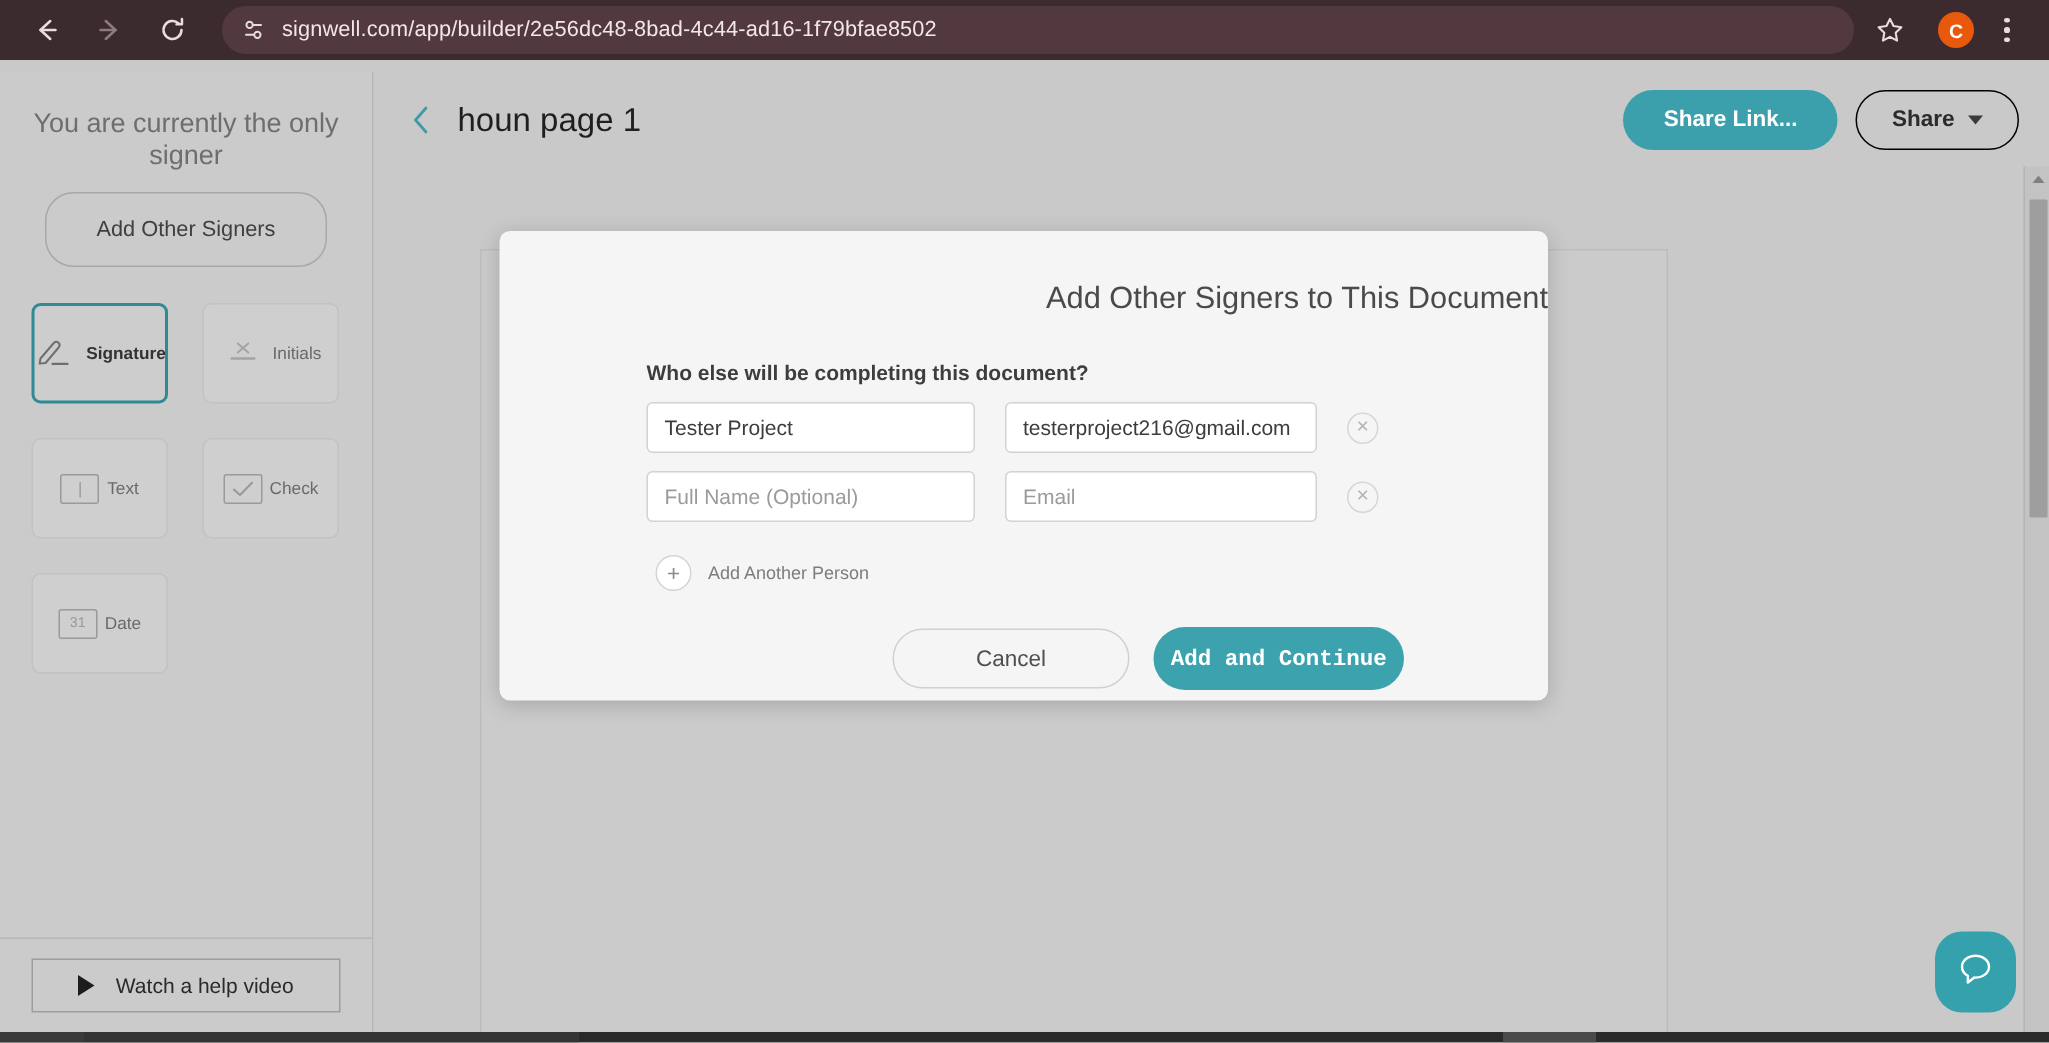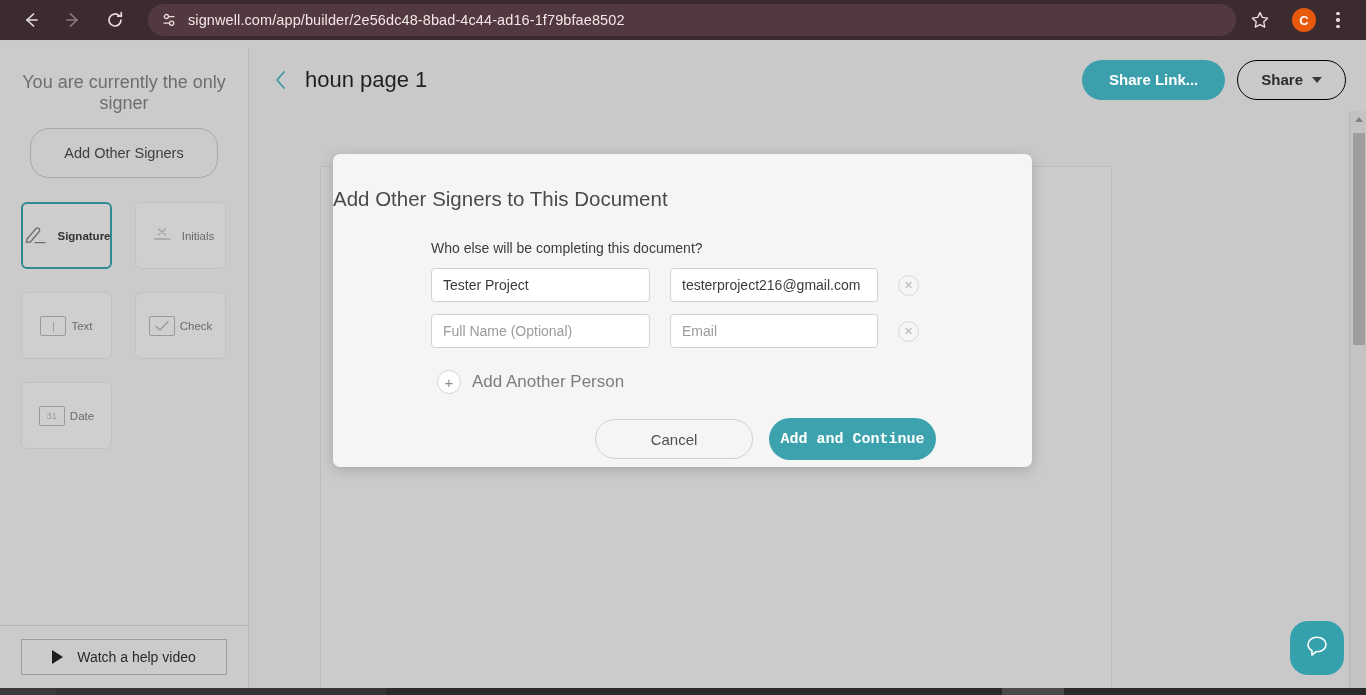--- a/index.html
+++ b/index.html
@@ -148,25 +148,25 @@
     background: #9e9e9e; border-radius: 1px; cursor: pointer;
   }
 
   
   .modal {
     position: absolute; left: 333px; top: 106px; width: 699px; height: 313px;
     background: #f5f5f5; border-radius: 7px;
     box-shadow: 0 3px 14px rgba(0,0,0,.18);
   }
   .modal-title {
-    text-align: left; font-size: 20.5px; color: #4a4a4a;
+    text-align: right; font-size: 20.5px; color: #4a4a4a;
     padding-top: 33px; font-weight: normal;
   }
   .modal-question {
-    font-size: 14px; color: #3d3d3d; font-weight: normal;
+    font-size: 14px; color: #3d3d3d; font-weight: bold;
     margin: 29px 0 0 98px;
   }
   .signer-row { display: flex; align-items: center; gap: 20px; margin: 12px 0 0 98px; }
   .field {
     height: 34px; border: 1px solid #d2d2d2; border-radius: 4px;
     background: #fff; color: #3c3c3c; font-size: 14px;
     padding: 0 11px; font-family: "Liberation Sans", sans-serif;
     outline: none;
   }
   .field::placeholder { color: #9b9b9b; }
@@ -179,21 +179,21 @@
     padding: 0; font-family: "Liberation Sans", sans-serif;
   }
   .add-person-row {
     display: flex; align-items: center; gap: 11px; margin: 22px 0 0 104px; cursor: pointer;
   }
   .plus-circle {
     width: 24px; height: 24px; border-radius: 50%; border: 1px solid #d4d4d4;
     background: #fff; color: #8c8c8c; font-size: 15px; line-height: 1;
     display: flex; align-items: center; justify-content: center;
   }
-  .add-person-label { font-size: 17px; color: #7d7d7d; }
+  .add-person-label { font-size: 12px; color: #7d7d7d; }
   .modal-actions {
     display: flex; align-items: center; gap: 16px; margin-top: 24px;
     padding-left: 262px;
   }
   .cancel-btn {
     width: 158px; height: 40px; border: 1px solid #d0d0d0; border-radius: 21px;
     background: transparent; color: #4f4f4f; font-size: 15px; cursor: pointer;
     font-family: "Liberation Sans", sans-serif;
   }
   .continue-btn {

